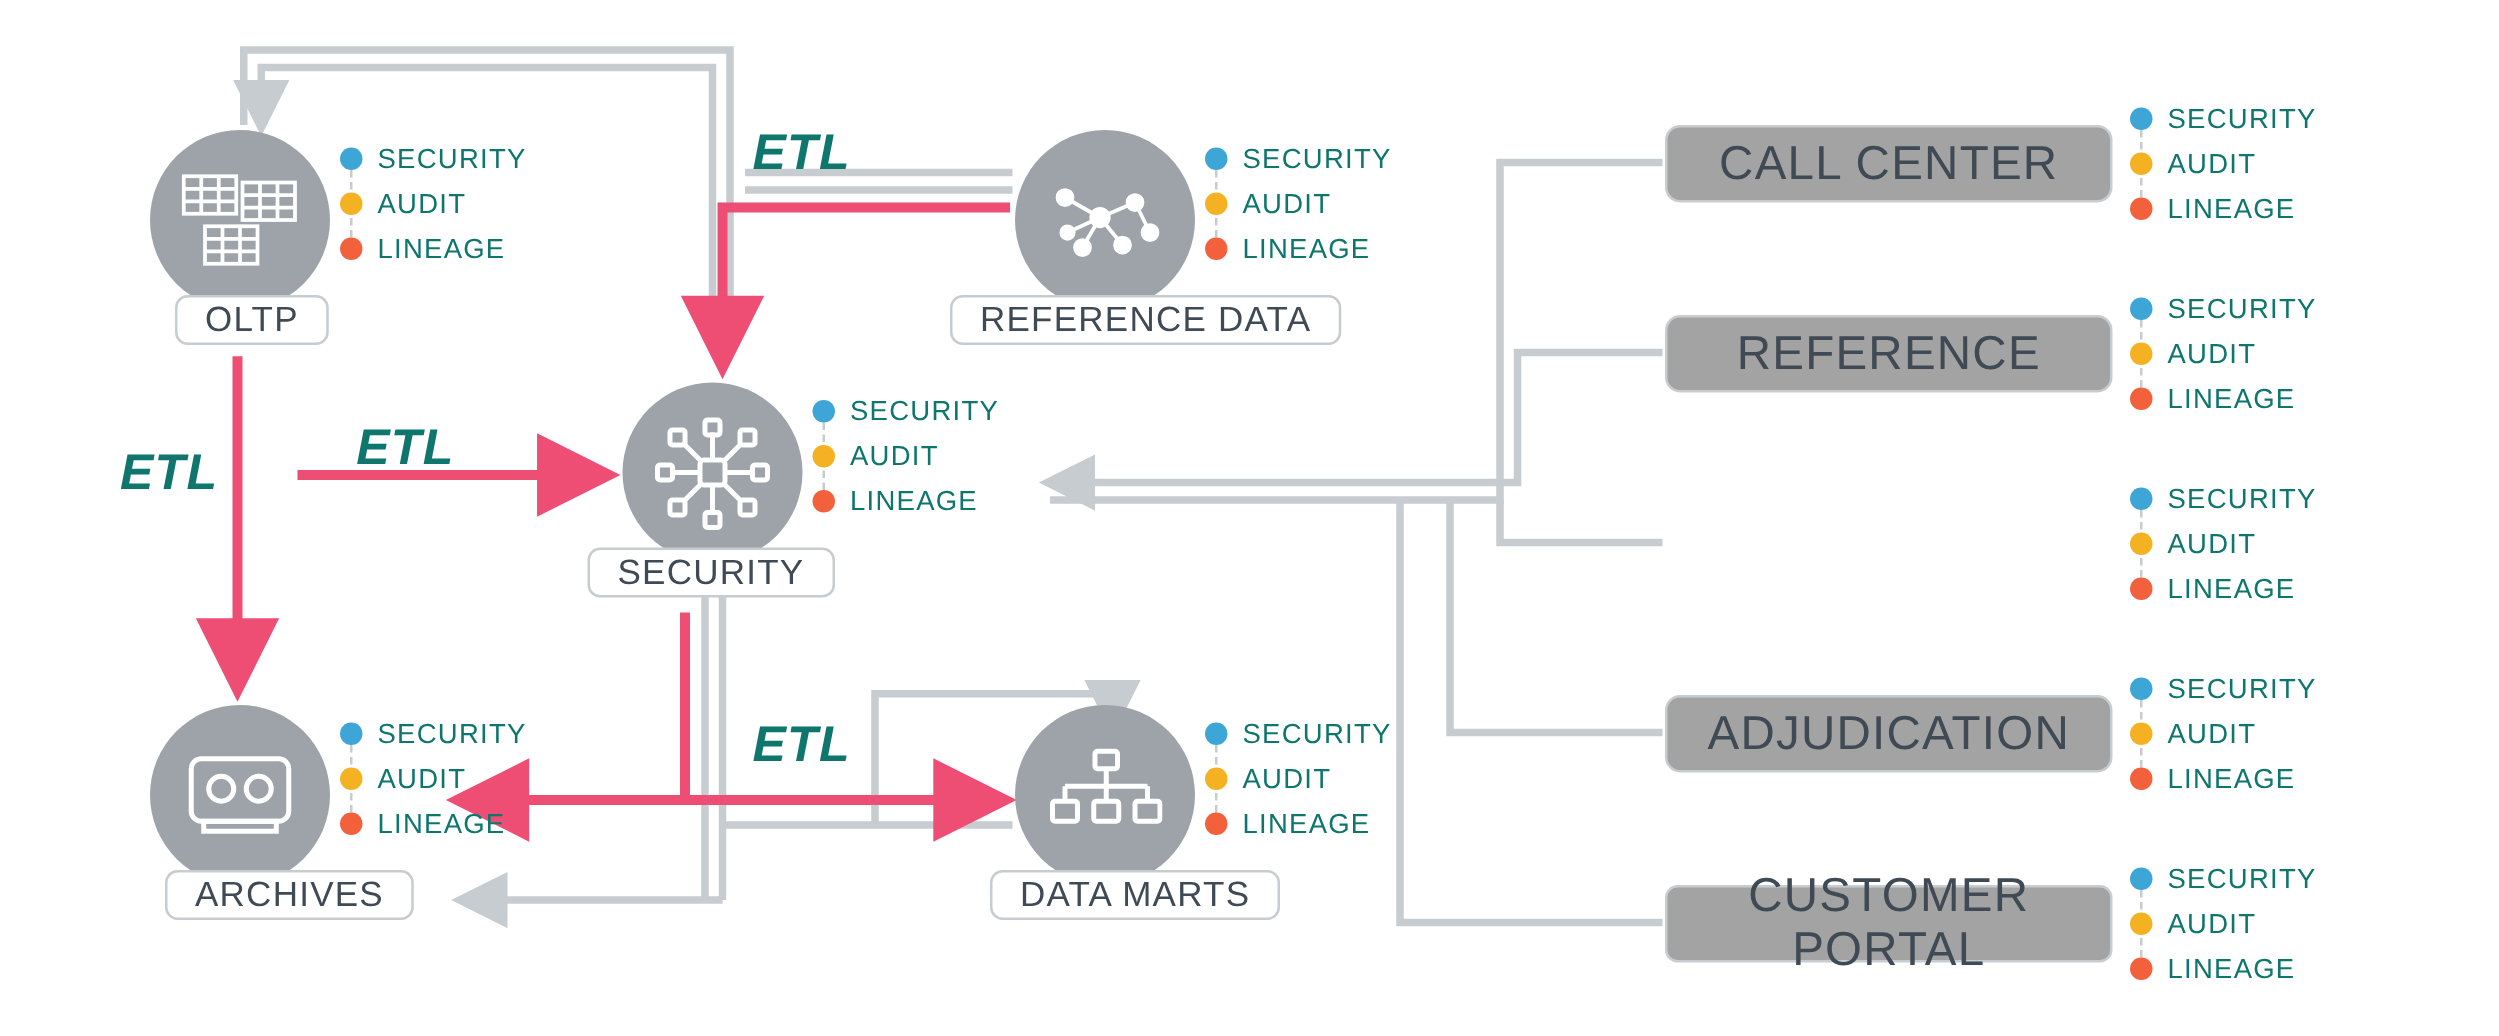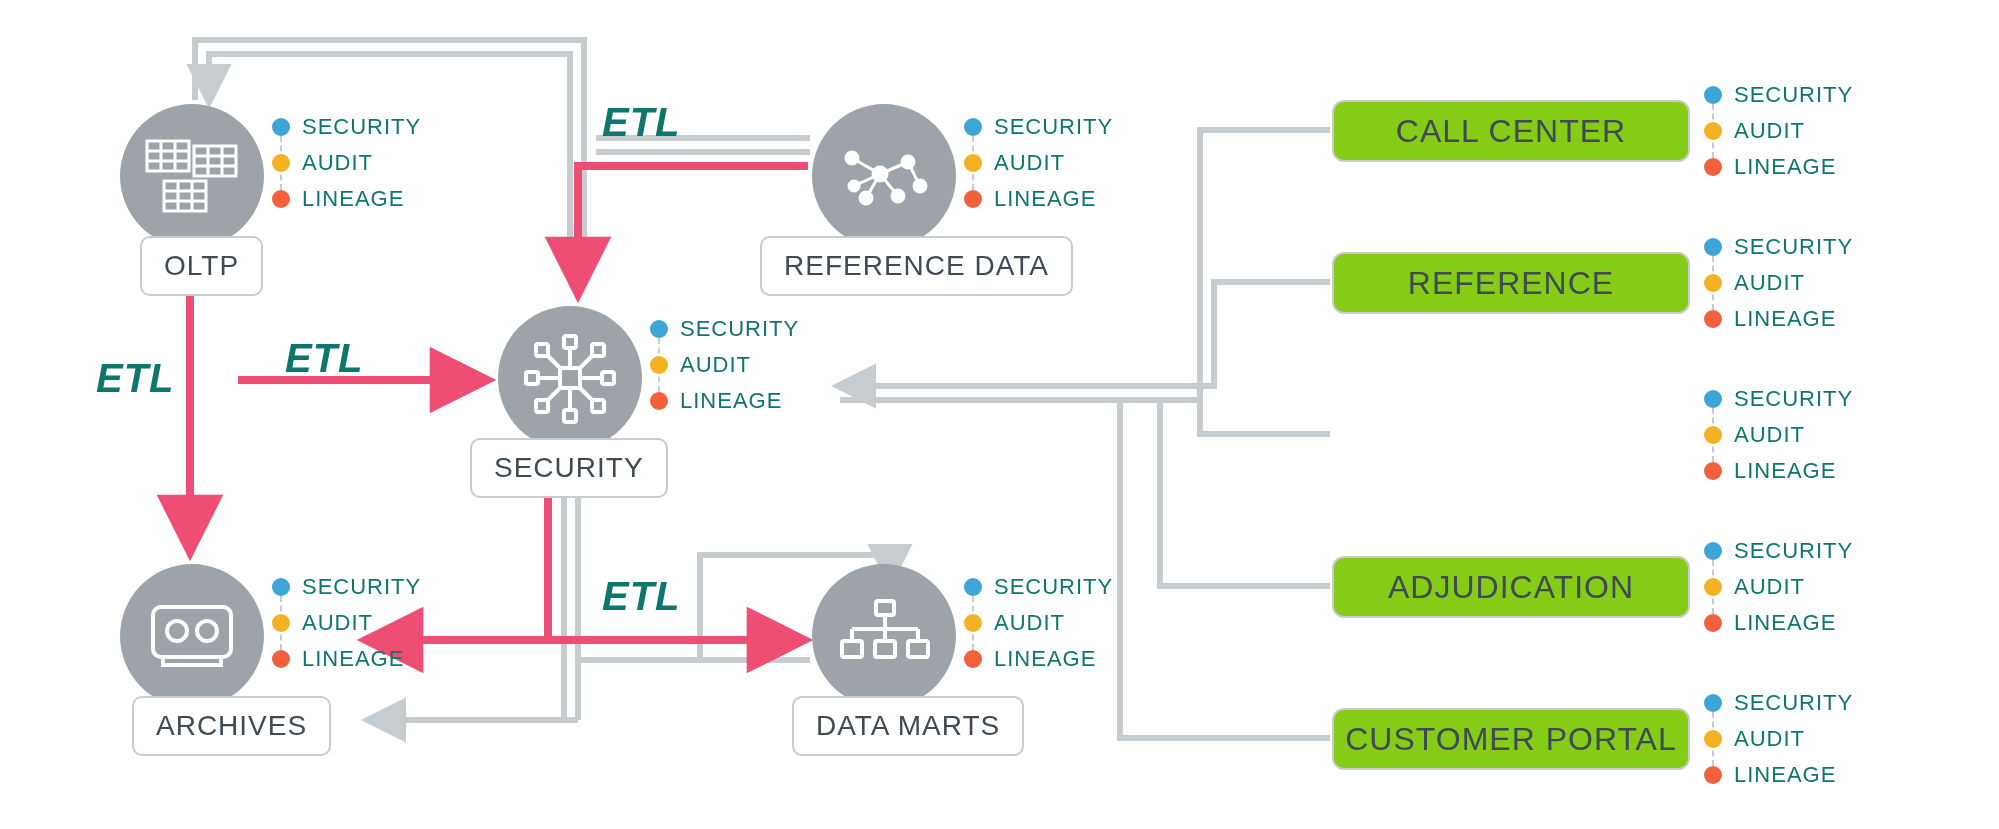--- a/index.html
+++ b/index.html
@@ -6,38 +6,38 @@
   *{box-sizing:border-box;}
   .stage{position:relative;width:1999px;height:829px;font-family:"Helvetica Neue",Helvetica,Arial,sans-serif;color:#3f4a54;}
   svg.flow{position:absolute;left:0;top:0;width:1999px;height:829px;pointer-events:none;}
 
   
   .node{position:absolute;width:144px;height:144px;border-radius:50%;background:#9da3a8;}
   .node svg.icon{position:absolute;left:50%;top:50%;transform:translate(-50%,-50%);}
 
   
   .node-label{position:absolute;background:#fff;border:2px solid #c7ccd0;border-radius:10px;
-      font-size:28px;letter-spacing:1px;color:#3f4a54;text-align:center;padding:12px 22px;white-space:nowrap;}
+      font-size:28px;letter-spacing:1px;color:#3f4a54;text-align:center;padding:2px 22px;white-space:nowrap;}
 
   
   .sal{position:absolute;}
   .sal .dot{width:18px;height:18px;border-radius:50%;position:absolute;left:0;}
   .sal .sec{top:0;background:#3da6d6;}
   .sal .aud{top:36px;background:#f4b223;}
   .sal .lin{top:72px;background:#f2603c;}
   .sal .dash{position:absolute;left:8px;top:18px;width:2px;height:54px;border-left:2px dashed #c7ccd0;}
   .sal .lbl{position:absolute;left:30px;font-size:22px;letter-spacing:1px;color:#0f766e;white-space:nowrap;}
   .sal .l1{top:-4px;} .sal .l2{top:32px;} .sal .l3{top:68px;}
 
   
   .etl{position:absolute;font-style:italic;font-weight:700;font-size:40px;color:#0f766e;letter-spacing:1px;}
 
   
-  .appbox{position:absolute;background:#84cc16;border:2px solid #c7ccd0;border-radius:12px;
-      font-size:32px;letter-spacing:1px;color:#3f4a54;text-align:center;
+  .appbox{position:absolute;background:#a3a3a3;border:2px solid #c7ccd0;border-radius:12px;
+      font-size:38px;letter-spacing:1px;color:#3f4a54;text-align:center;
       display:flex;align-items:center;justify-content:center;width:358px;height:62px;}
 </style>
 </head>
 <body>
 
 <div class="stage">
 
   <svg class="flow" viewBox="0 0 1999 829">
     <defs>
       <marker id="arr-gray" viewBox="0 0 12 12" refX="9" refY="6" markerWidth="9" markerHeight="9" orient="auto">
@@ -254,21 +254,21 @@
   <div class="sal" style="left:1704px;top:542px;">
     <div class="dash"></div>
       <div class="dot sec"></div>
       <div class="dot aud"></div>
       <div class="dot lin"></div>
     <span class="lbl l1">SECURITY</span>
     <span class="lbl l2">AUDIT</span>
     <span class="lbl l3">LINEAGE</span>
   </div>
 
-  <div class="appbox" style="left:1332px;top:708px;">CUSTOMER PORTAL</div>
+  <div class="appbox" style="left:1332px;top:708px;border-radius:10px;">CUSTOMER PORTAL</div>
   <div class="sal" style="left:1704px;top:694px;">
     <div class="dash"></div>
       <div class="dot sec"></div>
       <div class="dot aud"></div>
       <div class="dot lin"></div>
     <span class="lbl l1">SECURITY</span>
     <span class="lbl l2">AUDIT</span>
     <span class="lbl l3">LINEAGE</span>
   </div>
 

